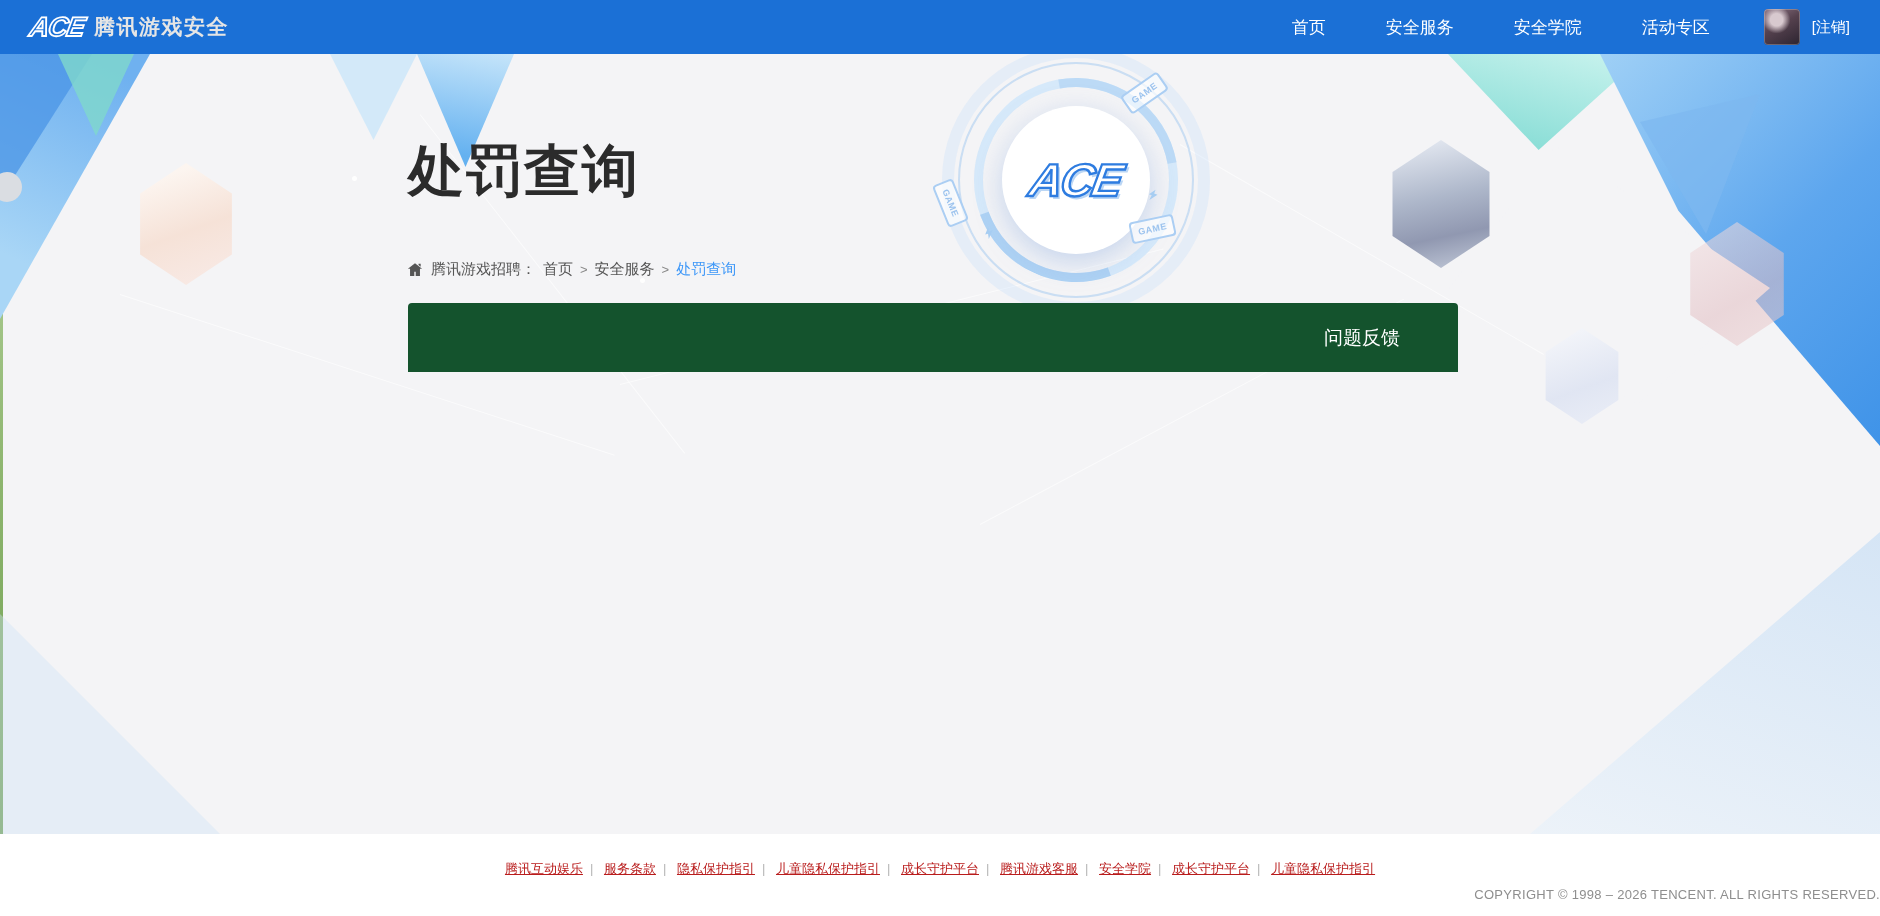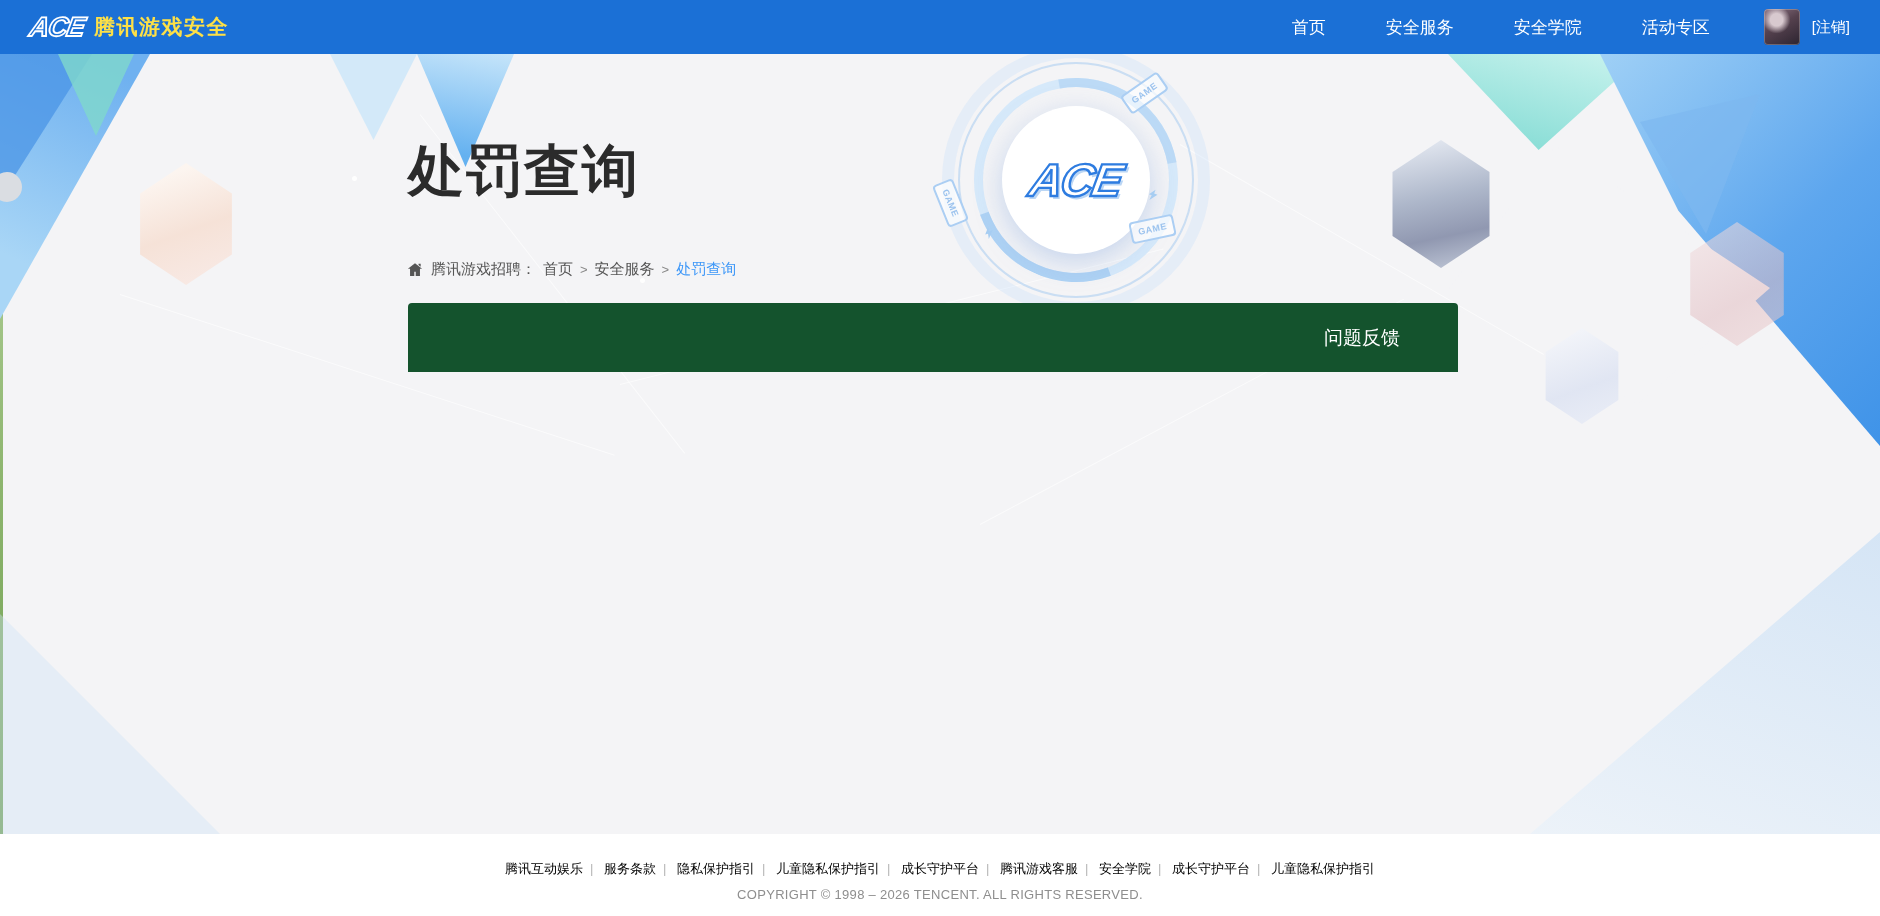--- a/index.html
+++ b/index.html
@@ -13,21 +13,21 @@
   .navbar {
     position:absolute; left:0; top:0; width:1880px; height:54px;
     background:#1b70d6; display:flex; align-items:center; padding:0 30px; z-index:50;
   }
   .logo-wrap { display:flex; align-items:center; gap:10px; }
   .logo-ace {
     font-style:italic; font-weight:900; font-size:27px; letter-spacing:-1px;
     color:transparent; -webkit-text-stroke:1.8px #ffffff;
     transform:skewX(-10deg); line-height:1;
   }
-  .logo-title { color:#fde047; font-size:21px; font-weight:700; letter-spacing:1.5px; }
+  .logo-title { color:#e5e5e5; font-size:21px; font-weight:700; letter-spacing:1.5px; }
   .nav-links { margin-left:auto; display:flex; align-items:center; list-style:none; }
   .nav-links li { padding:0 30px; }
   .nav-link { color:#ffffff; font-size:17px; cursor:pointer; white-space:nowrap; }
   .avatar {
     width:36px; height:36px; border-radius:4px; margin-left:24px; cursor:pointer;
     background:
       radial-gradient(circle at 35% 30%, #d8c9cf 0 18%, transparent 40%),
       linear-gradient(150deg,#8d7585 0%, #55414e 45%, #2c2430 100%);
     box-shadow:inset 0 0 0 1px rgba(255,255,255,.25);
   }
@@ -151,23 +151,23 @@
   .card-body { background:#ffffff; height:336px; padding:44px 48px 0; border-radius:0 0 2px 2px; }
   .result-message { font-size:21px; color:#8f8f8f; letter-spacing:.5px; }
 
   
   .footer {
     position:absolute; left:0; top:834px; width:1880px; height:90px;
     background:#ffffff; text-align:center; padding-top:26px;
     font-size:13px; color:#8e8e8e;
   }
   .footer-links { margin-bottom:9px; }
-  .f-link { color:#000000; cursor:pointer; }
+  .f-link { color:#b91c1c; cursor:pointer;text-decoration:underline; }
   .f-sep { color:#b5b5b5; margin:0 7px; }
-  .copyright { margin-bottom:24px; letter-spacing:.3px; }
+  .copyright { margin-bottom:24px; letter-spacing:.3px;text-align:right; }
   .company-line { letter-spacing:.3px; }
 </style>
 </head>
 <body>
 
 <header class="navbar">
   <div class="logo-wrap">
     <span class="logo-ace">ACE</span>
     <span class="logo-title">腾讯游戏安全</span>
   </div>

